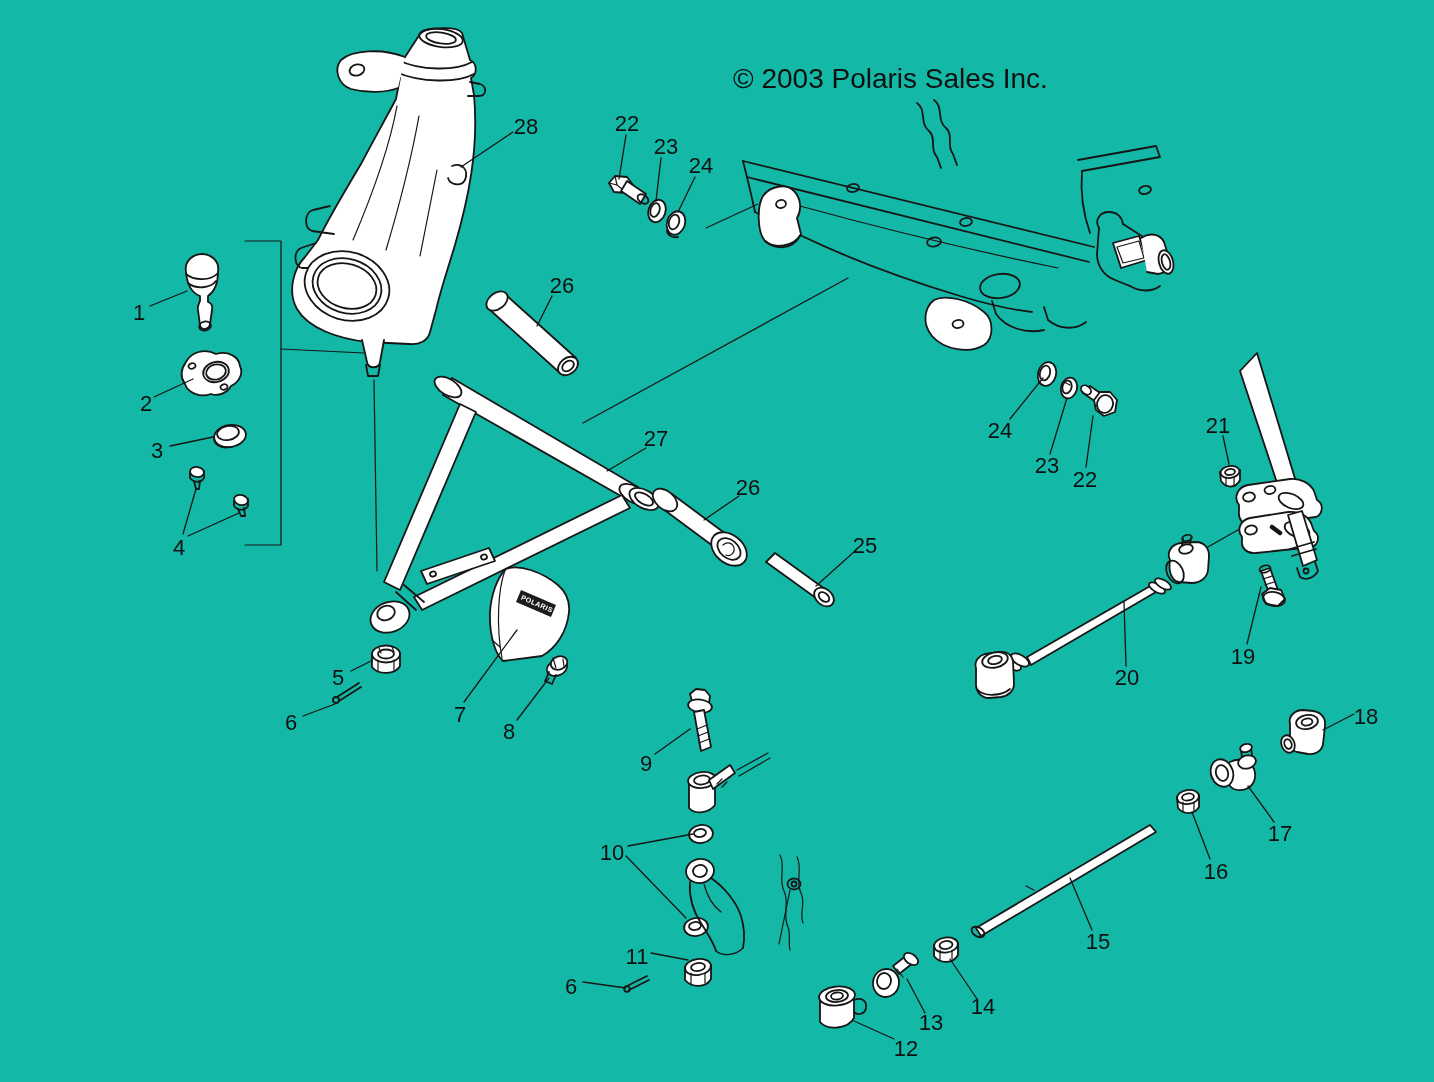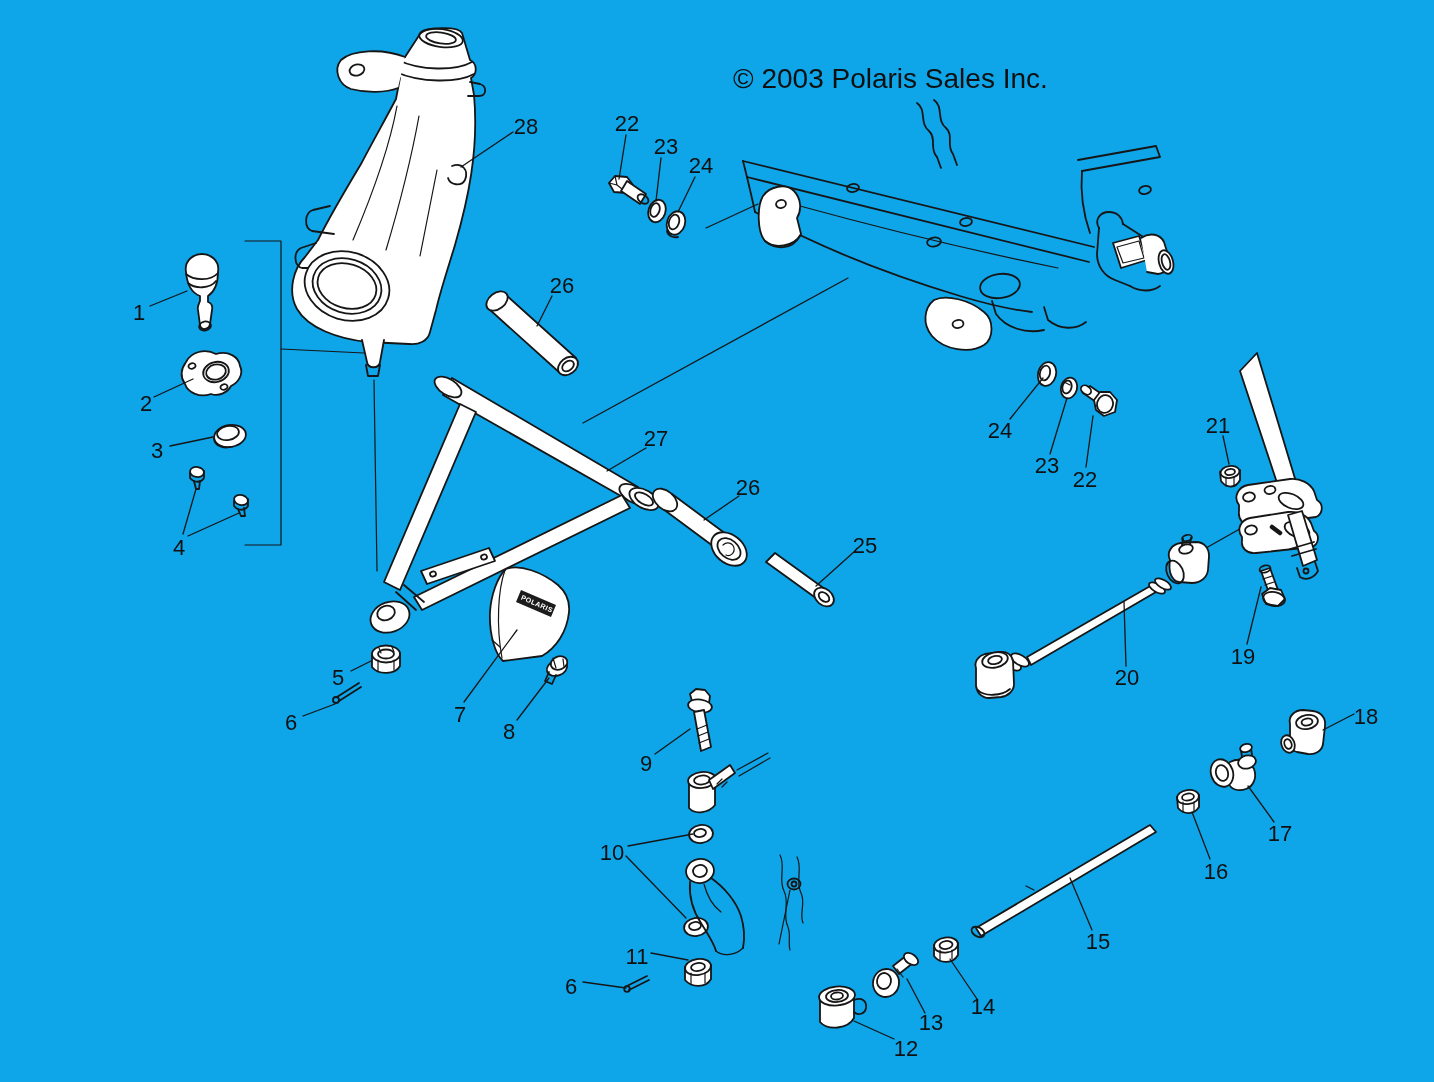--- a/index.html
+++ b/index.html
@@ -1,16 +1,16 @@
 <!DOCTYPE html>
 <html><head>
 <meta charset="utf-8">
 <style>
   html,body{margin:0;padding:0;background:#ffffff;}
-  .stage{position:relative;width:1434px;height:1082px;background:#0ea5e9;overflow:hidden;
+  .stage{position:relative;width:1434px;height:1082px;background:#14b8a6;overflow:hidden;
          font-family:"Liberation Sans", sans-serif;}
   svg{position:absolute;left:0;top:0;}
   svg *{stroke:#161616;stroke-width:1.8;fill:none;stroke-linecap:round;stroke-linejoin:round;}
   svg .fw{fill:#ffffff;}
   svg .dk{fill:#1c1c1c;stroke:none;}
   svg .thin{stroke-width:1.2;}
   svg .leader{stroke-width:1.3;}
   svg text{stroke:none;fill:#101010;}
   svg text.callout{font-size:22px;text-anchor:middle;dominant-baseline:central;}
   svg text.title{font-size:28px;}

